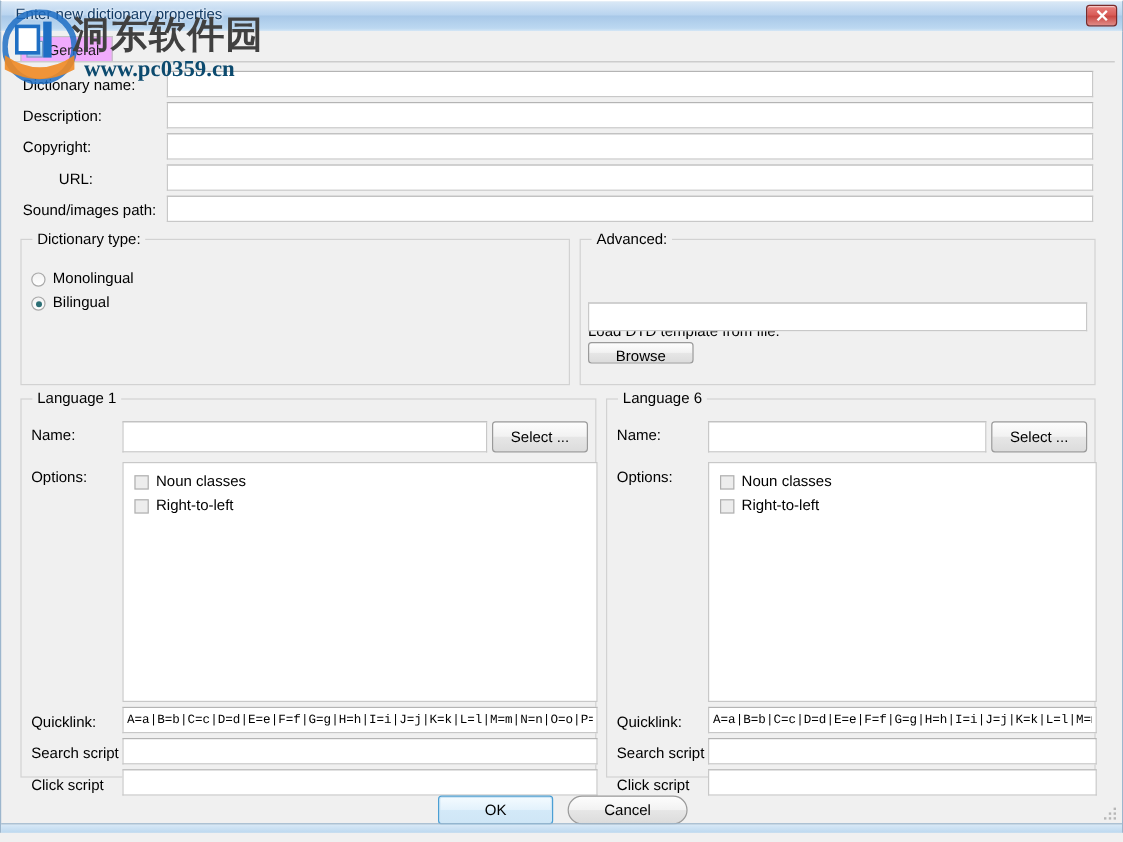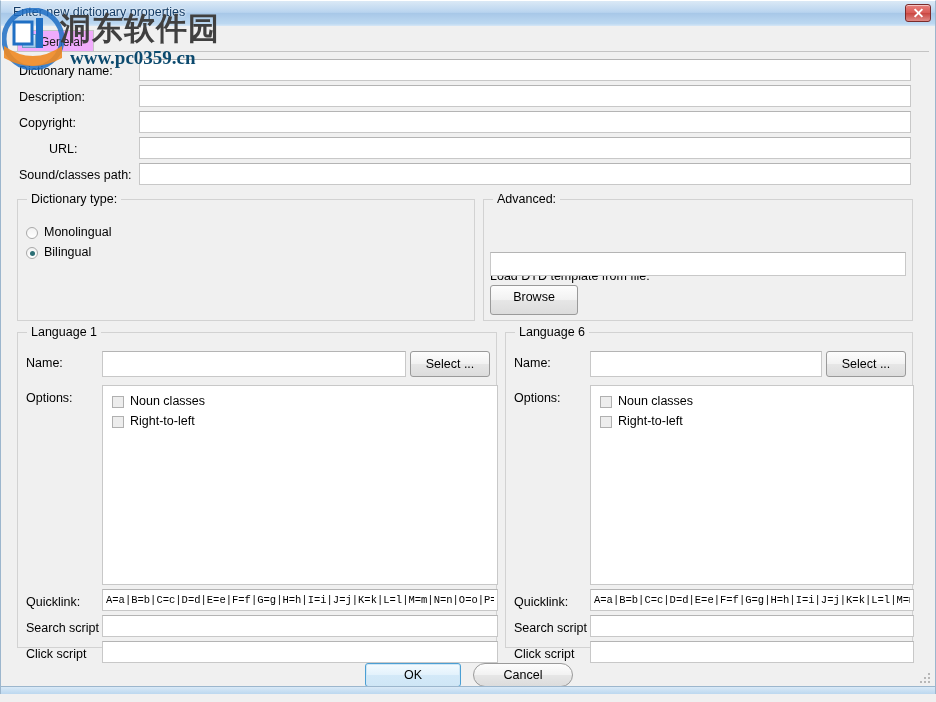--- a/index.html
+++ b/index.html
@@ -289,21 +289,21 @@
 
     <div class="lbl" style="left:18px; top:64px;">Description:</div>
     <input class="fld" style="left: 138px; top: 59px; width: 772px; height: 22px;" value="">
 
     <div class="lbl" style="left:18px; top:90px;">Copyright:</div>
     <input class="fld" style="left: 138px; top: 85px; width: 772px; height: 22px;" value="">
 
     <div class="lbl" style="left:18px; top:116px;margin-left:30px;">URL:</div>
     <input class="fld" style="left: 138px; top: 111px; width: 772px; height: 22px;" value="">
 
-    <div class="lbl" style="left:18px; top:142px;">Sound/classes path:</div>
+    <div class="lbl" style="left:18px; top:142px;">Sound/images path:</div>
     <input class="fld" style="left: 138px; top: 137px; width: 772px; height: 22px;" value="">
 
     <div class="group" style="left:16px; top:173px; width:458px; height:122px;">
       <span class="gtitle">Dictionary type:</span>
 
       <div class="radio-row" style="left:8px; top:25px;">
         <span class="radio"></span>
         <span class="rl">Monolingual</span>
       </div>
 
@@ -311,21 +311,21 @@
         <span class="radio on"></span>
         <span class="rl">Bilingual</span>
       </div>
     </div>
 
     <div class="group" style="left:482px; top:173px; width:430px; height:122px;">
       <span class="gtitle">Advanced:</span>
 
       <div class="lbl" style="left:6px; top:21px;margin-top:48px;">Load DTD template from file:</div>
       <input class="fld" style="left: 6px; top: 52px; width: 416px; height: 24px;" value="">
-      <div class="btn" style="left:6px; top:85px; width:88px; height:30px; line-height:23px;">Browse</div>
+      <div class="btn" style="left:6px; top:85px; width:88px; height:18px; line-height:23px;">Browse</div>
     </div>
 
     <div class="group" style="left:16px; top:306px; width:480px; height:316px;">
       <span class="gtitle">Language 1</span>
 
       <div class="lbl" style="left:8px; top:23px;">Name:</div>
       <input class="fld" style="left: 84px; top: 18px; width: 304px; height: 26px;" value="">
       <div class="btn" style="left:392px; top:18px; width:80px; height:26px; line-height:24px;">Select ...</div>
 
       <div class="lbl" style="left:8px; top:58px;">Options:</div>

